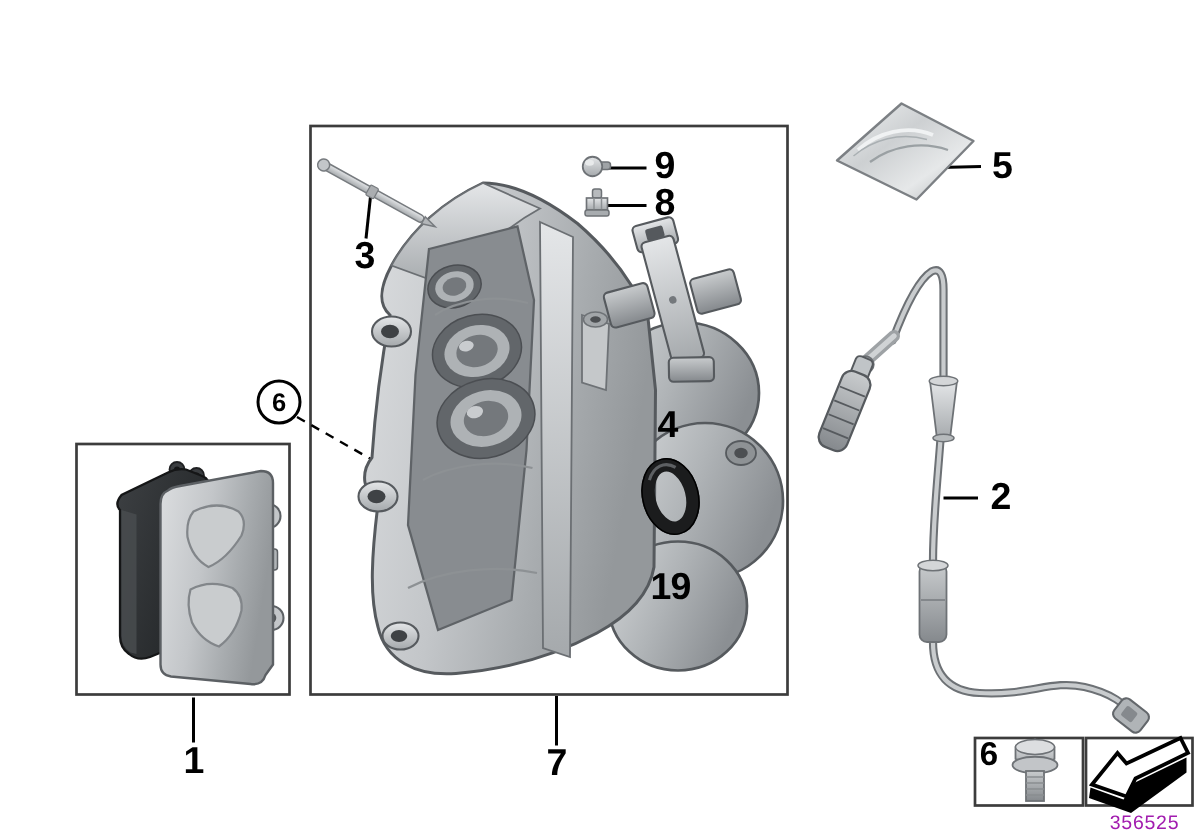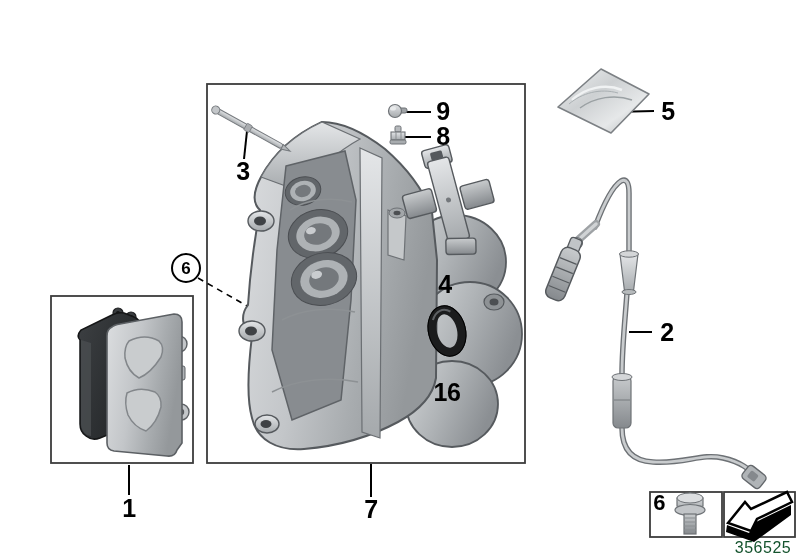--- a/index.html
+++ b/index.html
@@ -15,21 +15,21 @@
   }
   .callout.boxed{font-size:22px;}
   .circled-callout{
     position:absolute;transform:translate(-50%,-50%);
     width:26px;height:26px;border:2px solid #000;border-radius:50%;
     background:#fff;display:flex;align-items:center;justify-content:center;
     font-weight:bold;font-size:17px;color:#000;line-height:1;
   }
   .part-number{
     position:absolute;transform:translate(-50%,-50%);
-    font-size:16px;color:#14532d;letter-spacing:0.5px;
+    font-size:13px;color:#a21caf;letter-spacing:0.5px;
   }
 </style>
 </head>
 <body>
 
 <div class="stage">
 
 <svg width="800" height="560" viewBox="0 0 800 560">
   <defs>
     <linearGradient id="gPlate" x1="0" y1="0" x2="1" y2="0.3">
@@ -258,18 +258,18 @@
 
 <div class="callout" style="left:129px;top:508px">1</div>
 <div class="callout" style="left:667px;top:332px">2</div>
 <div class="callout" style="left:243px;top:171px">3</div>
 <div class="callout" style="left:445px;top:284px">4</div>
 <div class="callout" style="left:668px;top:111px">5</div>
 <div class="circled-callout" style="left:186px;top:268px">6</div>
 <div class="callout" style="left:371px;top:509px">7</div>
 <div class="callout" style="left:443px;top:136px">8</div>
 <div class="callout" style="left:443px;top:111px">9</div>
-<div class="callout" style="left:447px;top:392px">16</div>
+<div class="callout" style="left:447px;top:392px">19</div>
 <div class="callout boxed" style="left:659px;top:503px">6</div>
 
 <div class="part-number" style="left:763px;top:548px">356525</div>
 
 </div>
 
 </body></html>

